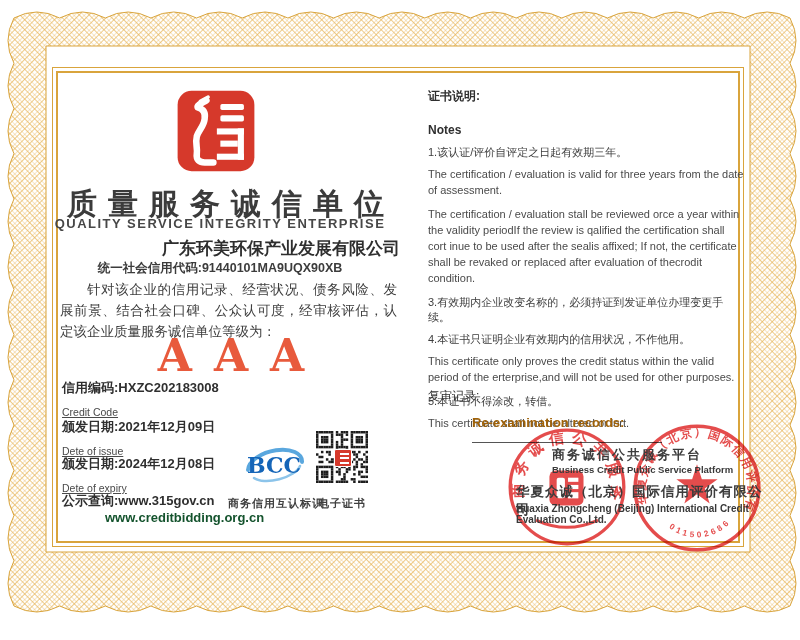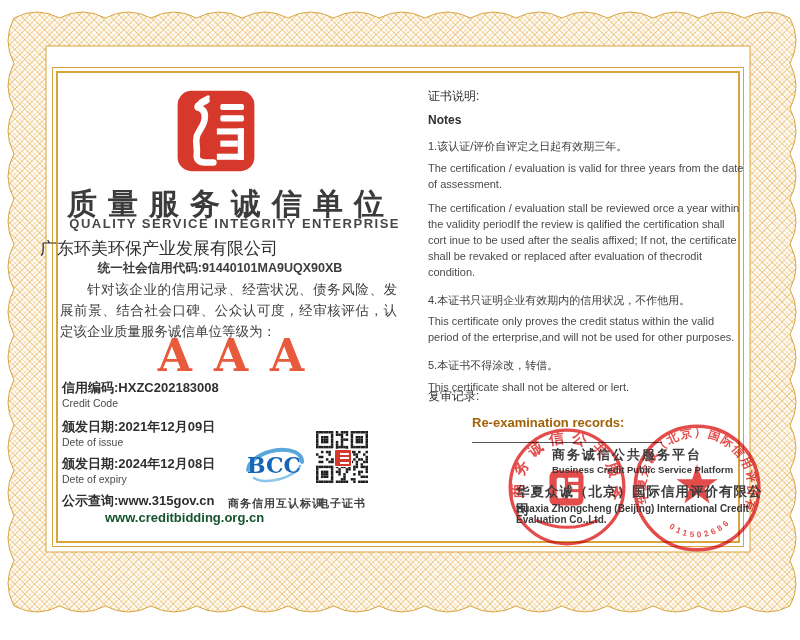--- a/index.html
+++ b/index.html
@@ -14,50 +14,50 @@
   
   .frame{
     left:52px;top:67px;width:690px;height:478px;
     border:1px solid #D9A43C;outline:2px solid #D9A43C;outline-offset:-6px;
     z-index:1;pointer-events:none;
   }
   
   .logo-seal{left:172px;top:90px;width:88px;height:82px;z-index:2;}
   .cert-title{left:40px;top:184px;width:360px;text-align:center;font-size:30px;font-weight:bold;
     letter-spacing:11px;padding-left:11px;color:#3b3b3b;z-index:2;}
-  .cert-subtitle{left:40px;top:216px;width:360px;text-align:right;font-size:13px;font-weight:bold;
+  .cert-subtitle{left:40px;top:216px;width:360px;text-align:center;font-size:13px;font-weight:bold;
     letter-spacing:1.5px;color:#474747;z-index:2;}
-  .company{left:40px;top:237px;width:360px;text-align:left;font-size:17px;font-weight:normal;color:#2e2e2e;z-index:2;}
+  .company{left:40px;top:237px;width:360px;text-align:right;font-size:17px;font-weight:bold;color:#2e2e2e;z-index:2;}
   .uscc{left:40px;top:260px;width:360px;text-align:center;font-size:12.5px;font-weight:bold;color:#3c3c3c;z-index:2;}
   .statement{left:60px;top:280px;width:337px;font-size:13.5px;line-height:1.55;text-align:justify;
     text-indent:2em;font-weight:normal;color:#3d3d3d;z-index:2;}
   .grade{left:40px;top:330px;width:360px;text-align:center;font-family:"DejaVu Serif","Liberation Serif",serif;
     font-size:44px;font-weight:bold;color:#E85A3C;letter-spacing:22px;padding-left:22px;z-index:2;}
   .kv{z-index:2;}
   .kv .zh{font-size:13px;font-weight:bold;color:#2f2f2f;}
-  .kv .en{font-size:10.5px;color:#4a4a4a;margin-top:0;}
+  .kv .en{font-size:10.5px;color:#4a4a4a;margin-top:9px;text-decoration:underline;}
   #credit-code{left:62px;top:379px;}
   #issue-date{left:62px;top:418px;}
   #expiry-date{left:62px;top:455px;}
   .query1{left:62px;top:492px;font-size:13px;font-weight:bold;color:#2f2f2f;z-index:2;}
   .query2{left:105px;top:510px;font-size:13px;font-weight:bold;color:#14532d;z-index:2;}
   .bcc-logo{left:242px;top:438px;width:64px;height:52px;z-index:2;}
   .bcc-label{left:228px;top:496px;width:96px;text-align:left;font-size:11px;font-weight:bold;
     letter-spacing:1px;color:#3f3f3f;z-index:2;}
   .qr{left:316px;top:431px;width:52px;height:52px;z-index:2;}
   .qr-center{left:334px;top:449px;width:16px;height:16px;background:#D6392B;border:1.5px solid #fff;
     border-radius:2px;z-index:3;}
   .qr-center i{display:block;background:#fff;height:2px;margin:2.5px 2px 0 5px;}
   .qr-label{left:310px;top:496px;width:64px;text-align:center;font-size:11px;font-weight:bold;
     letter-spacing:1px;color:#3f3f3f;z-index:2;}
   
   .notes{left:428px;top:88px;width:316px;z-index:2;}
-  .notes .h-zh{font-size:12px;font-weight:normal;color:#2f2f2f;margin-bottom:8px;}
+  .notes .h-zh{font-size:12px;font-weight:bold;color:#2f2f2f;margin-bottom:18px;}
   .notes .h-en{font-size:12px;font-weight:bold;color:#2f2f2f;margin-bottom:8px;}
-  .notes .zh{font-size:11px;color:#3d3d3d;margin-bottom:6px;line-height:1.45;margin-top:12px;}
+  .notes .zh{font-size:11px;color:#3d3d3d;margin-bottom:6px;line-height:1.45;}
   .notes .en{font-size:11px;color:#4a4a4a;margin-bottom:8px;line-height:1.45;}
   .reexam{left:428px;top:388px;z-index:2;}
   .reexam .zh{font-size:12px;font-weight:normal;color:#2f2f2f;margin-bottom:10px;}
   .reexam .en{font-size:13px;font-weight:bold;color:#a16207;padding-left:44px;}
   .reexam .line{display:inline-block;width:190px;border-bottom:1px solid #555;height:12px;}
   
   .stamp{z-index:3;opacity:.92;mix-blend-mode:multiply;}
   #stamp-left{left:505px;top:425px;width:124px;height:124px;}
   #stamp-right{left:630px;top:420px;width:134px;height:136px;}
   .platform-zh{left:552px;top:446px;width:220px;font-size:13px;font-weight:bold;letter-spacing:2px;color:#3c3c3c;z-index:4;}
@@ -345,20 +345,21 @@
     <i></i>
   </div>
 <div class="abs qr-label">电子证书</div>
 
 <div class="abs notes">
   <div class="h-zh">证书说明:</div>
   <div class="h-en">Notes</div>
   <div class="zh">1.该认证/评价自评定之日起有效期三年。</div>
   <div class="en">The certification / evaluation is valid for three years from the date of assessment.</div>
   <div class="en">The certification / evaluation stall be reviewed orce a year within the validity periodIf the review is qalified the certification shall cort inue to be used after the sealis affixed; If not, the certificate shall be revaked or replaced after evaluation of thecrodit condition.</div>
+  <div class="zh">3.有效期内企业改变名称的，必须持证到发证单位办理变更手续。</div>
   <div class="zh">4.本证书只证明企业有效期内的信用状况，不作他用。</div>
   <div class="en">This certificate only proves the credit status within the valid period of the erterprise,and will not be used for other purposes.</div>
   <div class="zh">5.本证书不得涂改，转借。</div>
   <div class="en">This certificate shall not be altered or lert.</div>
 </div>
 
 <div class="abs reexam">
   <div class="zh">复审记录:</div>
   <div class="en"><span>Re-examination records:</span><span class="line"></span></div>
 </div>

